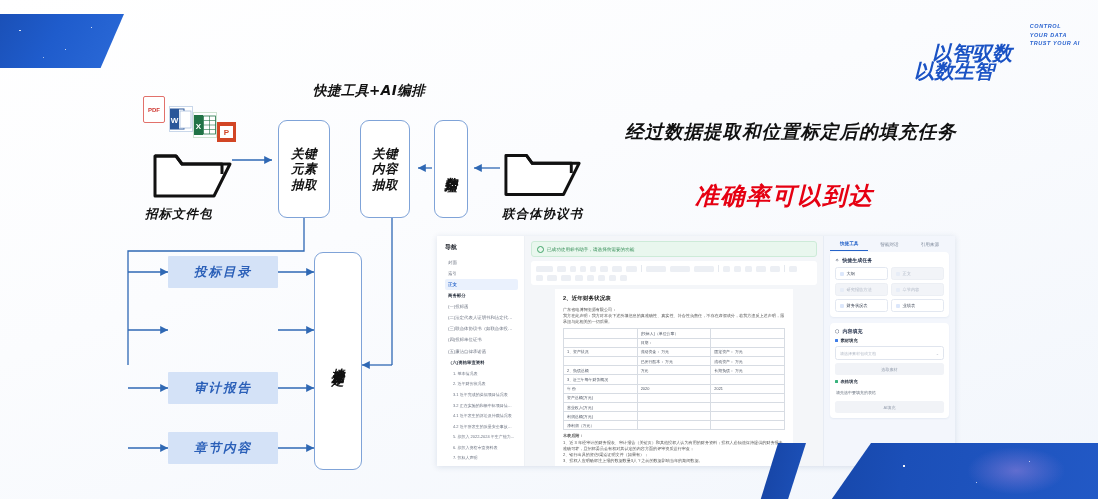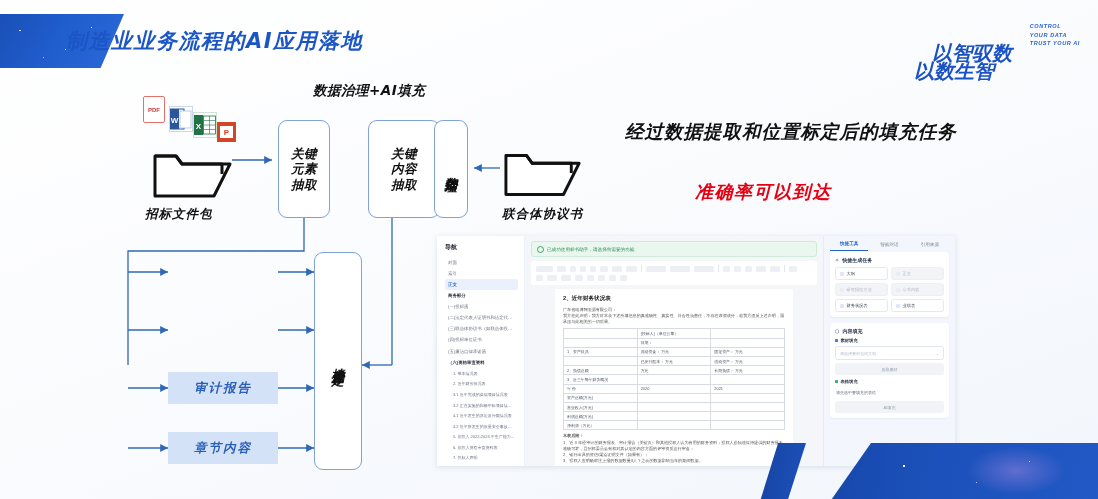--- a/index.html
+++ b/index.html
@@ -120,21 +120,21 @@
 
   
   .head-black{
     position:absolute;left:625px;top:118px;width:400px;
     font-size:18.5px;font-weight:bold;font-style:italic;color:#111;
     line-height:1.5;letter-spacing:1px;
     font-family:"DejaVu Sans","Liberation Sans",sans-serif;
   }
   .head-red{
     position:absolute;left:695px;top:178px;width:330px;
-    font-size:18px;font-weight:bold;font-style:italic;color:#e60012;
+    font-size:24px;font-weight:bold;font-style:italic;color:#e60012;
     line-height:1.55;letter-spacing:1.5px;
     font-family:"DejaVu Sans","Liberation Sans",sans-serif;
   }
 
   
   .shot{
     position:absolute;left:437px;top:236px;width:518px;height:230px;
     background:#ffffff;overflow:hidden;
     box-shadow:0 1px 6px rgba(40,70,120,.14);
     font-family:"Liberation Sans","DejaVu Sans",sans-serif;
@@ -186,21 +186,20 @@
   .wide-btn{background:#f1f3f7;border-radius:2.5px;font-size:4.1px;color:#9aa3b2;text-align:center;padding:3.5px 0;margin-top:3px;}
   .txt-line{font-size:4px;color:#6d7683;padding:3px 1px;}
 </style>
 </head>
 <body>
 
 <div id="slide">
 
   <div class="corner-tl"></div>
 
-  <div class="slide-title">制造业业务流程的AI应用落地</div>
 
   <div class="brand">
     <div class="brand-cn1">以数生智</div>
     <div class="brand-cn2">以智驭数</div>
     <div class="brand-en">
       <div>CONTROL</div>
       <div>YOUR DATA</div>
       <div>TRUST YOUR AI</div>
     </div>
   </div>
@@ -280,38 +279,41 @@
     <div class="folder-label" style="left:145px;top:206px;">招标文件包</div>
 
     <div style="position:absolute;left:503px;top:145px;">
       <svg width="80" height="58" viewBox="0 0 82 58">
         <path d="M3,10 L3,50 L62,50 L78,18 L30,18 L24,10 Z" fill="#fff" stroke="#111" stroke-width="3" stroke-linejoin="round"></path>
         <path d="M3,10 L24,10 L30,18 L70,18 L70,28" fill="none" stroke="#111" stroke-width="3" stroke-linejoin="round"></path>
       </svg>
     </div>
     <div class="folder-label" style="left:502px;top:206px;">联合体协议书</div>
 
-    <div class="mid-title">数据治理+AI填充</div>
+    <div class="mid-title">快捷工具+AI编排</div>
 
     <div class="node node-round" style="left:278px;top:120px;width:52px;height:98px;">
       <span class="node-wrap2">关键元素抽取</span>
     </div>
 
-    <div class="node node-round" style="left:368px;top:120px;width:72px;height:98px;">
+    <div class="node node-round" style="left:360px;top:120px;width:50px;height:98px;">
       <span class="node-wrap2">关键内容抽取</span>
     </div>
 
     <div class="node node-round" style="left:434px;top:120px;width:34px;height:98px;">
       <span class="vtxt">数据治理</span>
     </div>
 
     <div class="node node-round" style="left:314px;top:252px;width:48px;height:218px;">
       <span class="vtxt">填充位置标定</span>
     </div>
 
+    <div class="node node-fill" style="left:168px;top:256px;width:110px;height:32px;">
+      <span>投标目录</span>
+    </div>
     <div class="node node-fill" style="left:168px;top:372px;width:110px;height:32px;">
       <span>审计报告</span>
     </div>
     <div class="node node-fill" style="left:168px;top:432px;width:110px;height:32px;">
       <span>章节内容</span>
     </div>
   </div>
 
   <div class="head-black">经过数据提取和位置标定后的填充任务</div>
   <div class="head-red">

